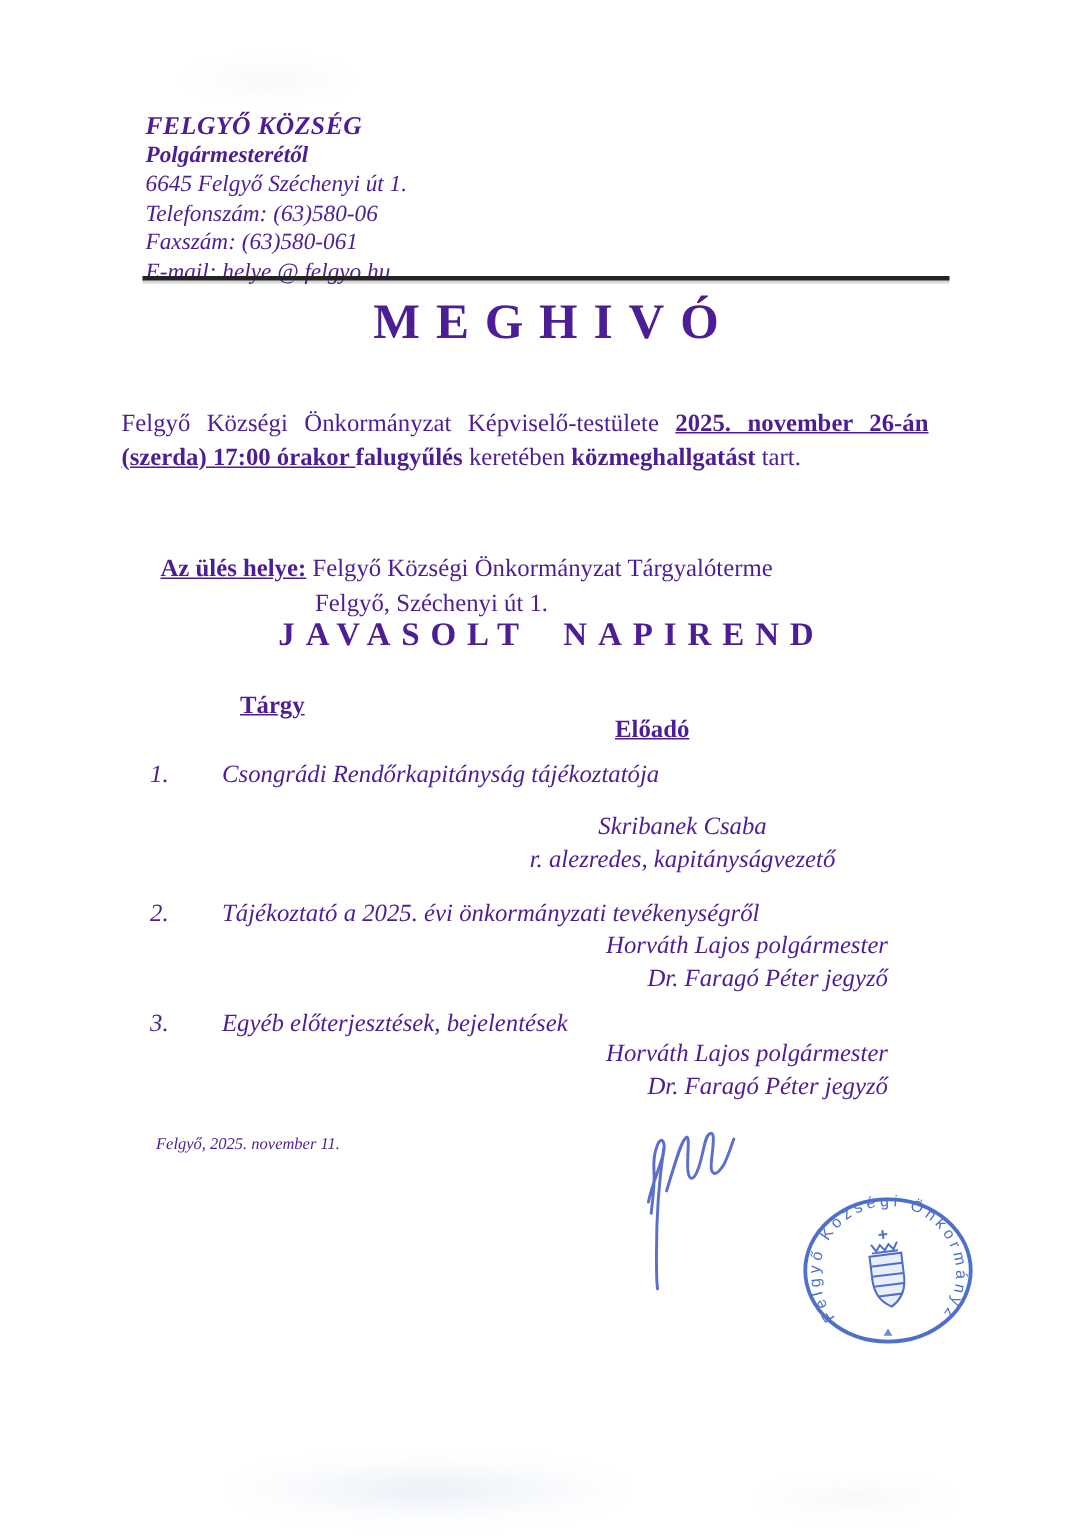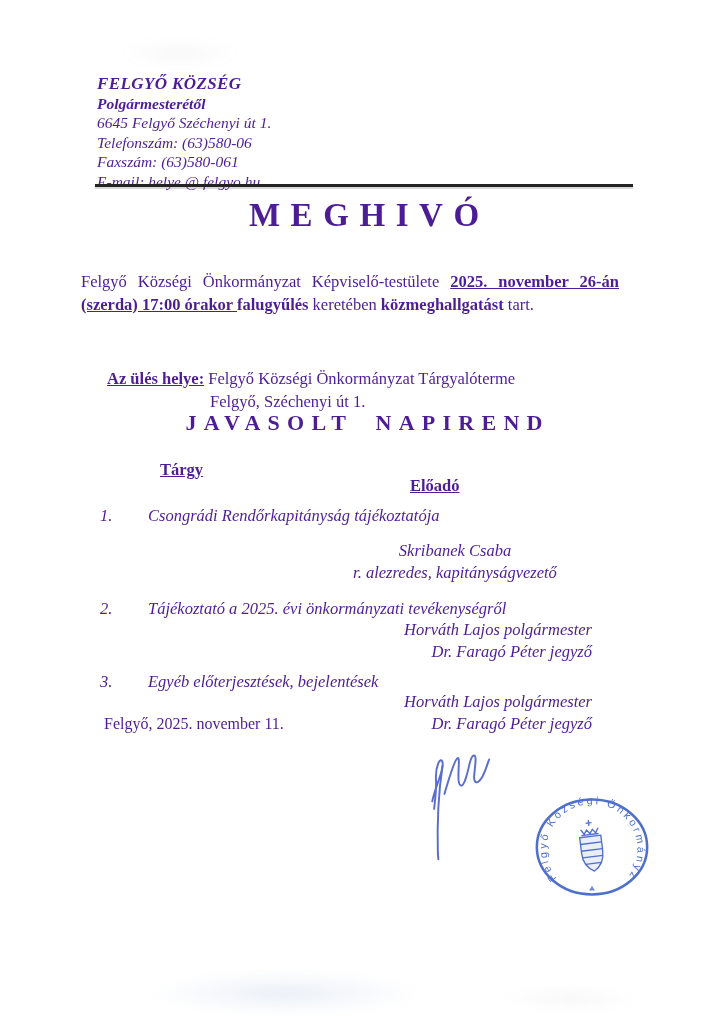--- a/index.html
+++ b/index.html
@@ -42,21 +42,21 @@
   .item-1{top:505px;}
   .item-2{top:598px;}
   .item-3{top:671px;}
 
   .presenters{font-size:16.5px;font-style:italic;line-height:22px;text-align:right;}
   .presenters-1{left:300px;top:540px;width:310px;text-align:center;}
   .presenters-2{left:300px;top:619px;width:292px;}
   .presenters-3{left:300px;top:691px;width:292px;}
 
   
-  .date-line{left:104px;top:715px;font-size:16px;}
+  .date-line{left:104px;top:757px;font-size:11px;font-style:italic;}
   .signature-svg{left:420px;top:751px;width:88px;height:112px;}
   .signer{left:396px;top:815px;width:134px;text-align:center;font-size:16.5px;line-height:22px;}
 
   
   .stamp-svg{left:532px;top:795px;width:120px;height:104px;opacity:.92;}
 
   
   .smudge{pointer-events:none;border-radius:50%;filter:blur(5px);}
   .smudge-1{left:150px;top:972px;width:270px;height:42px;background:radial-gradient(closest-side,rgba(160,185,220,.22),rgba(160,185,220,0));}
   .smudge-2{left:500px;top:988px;width:140px;height:22px;background:radial-gradient(closest-side,rgba(170,170,180,.10),rgba(170,170,180,0));}

